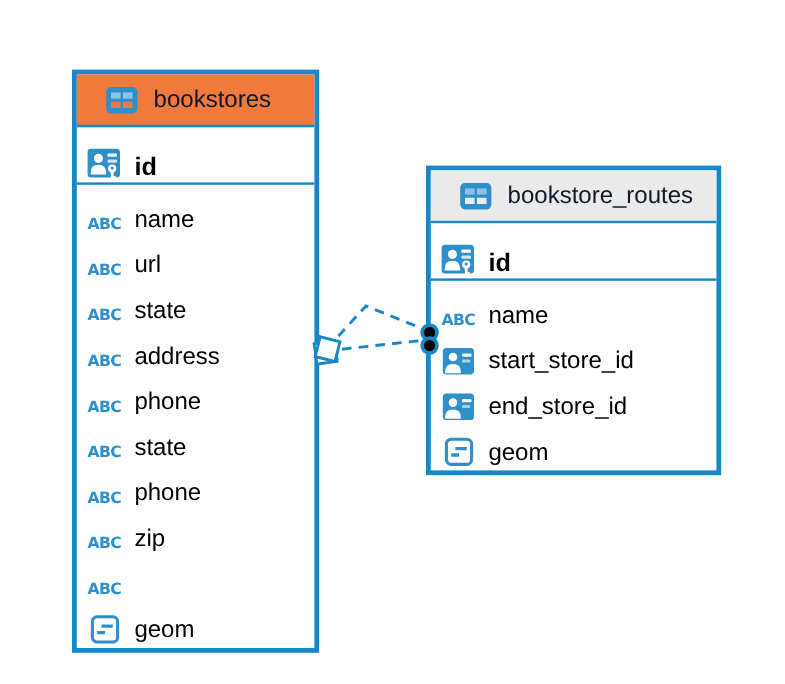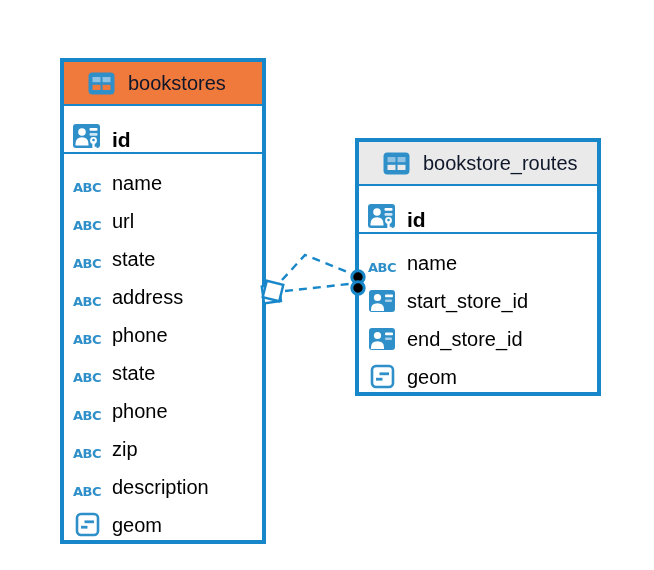--- a/index.html
+++ b/index.html
@@ -154,21 +154,20 @@
         <div class="erd-row">
           <span class="icon-slot">
             <span class="abc">ABC</span>
           </span>
           <span>zip</span>
         </div>
         <div class="erd-row">
           <span class="icon-slot">
             <span class="abc">ABC</span>
           </span>
-          <span>description</span>
         </div>
         <div class="erd-row">
           <span class="icon-slot">
             <svg width="25" height="25" viewBox="0 0 25 25">
               <rect x="2" y="2" width="21" height="21" rx="4" fill="none" stroke="#2E8FC9" stroke-width="2.6"></rect>
               <line x1="9.5" y1="9.8" x2="19" y2="9.8" stroke="#2E8FC9" stroke-width="2.8"></line>
               <line x1="6" y1="15.2" x2="12.5" y2="15.2" stroke="#2E8FC9" stroke-width="2.8"></line>
             </svg>
           </span>
           <span>geom</span>

